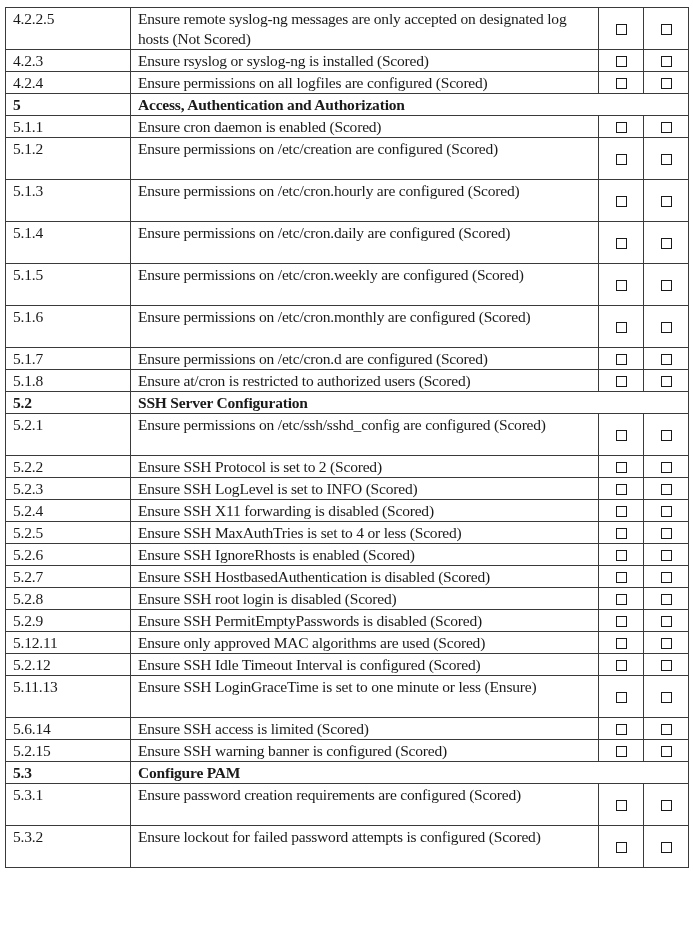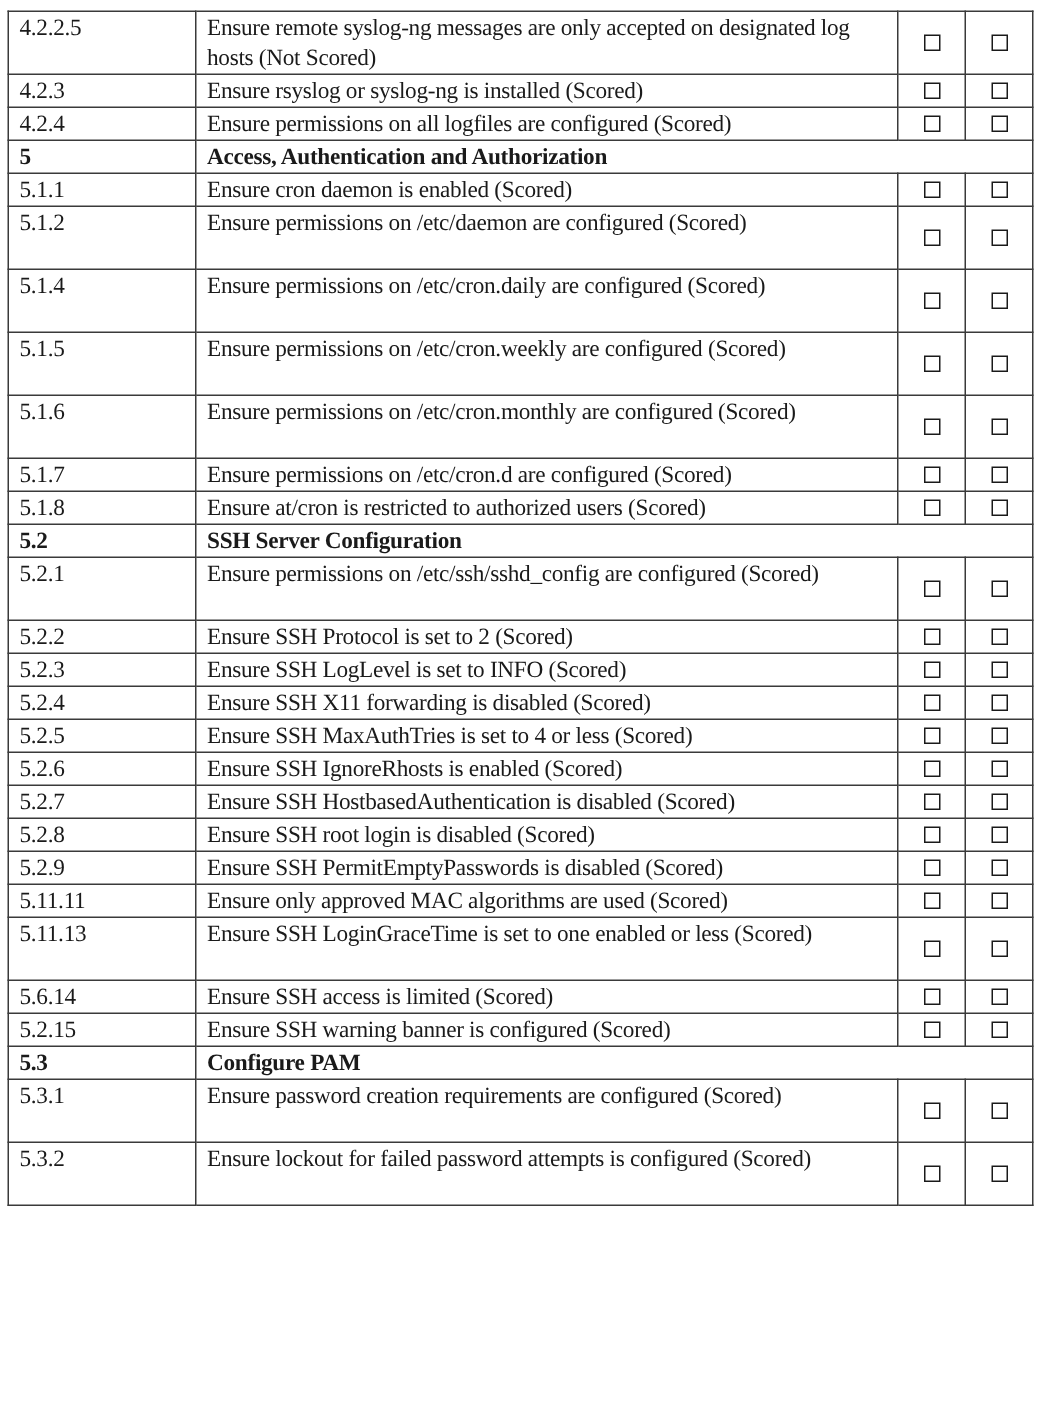--- a/index.html
+++ b/index.html
@@ -82,21 +82,27 @@
         <td colspan="3">Access, Authentication and Authorization</td>
       </tr>
       <tr class="single">
         <td class="col-num">5.1.1</td>
         <td class="col-text">Ensure cron daemon is enabled (Scored)</td>
         <td class="col-box"><span class="cb" role="checkbox" aria-checked="false"></span></td>
         <td class="col-box"><span class="cb" role="checkbox" aria-checked="false"></span></td>
       </tr>
       <tr class="double">
         <td class="col-num">5.1.2</td>
-        <td class="col-text">Ensure permissions on /etc/daemon are configured (Scored)</td>
+        <td class="col-text">Ensure permissions on /etc/creation are configured (Scored)</td>
+        <td class="col-box"><span class="cb" role="checkbox" aria-checked="false"></span></td>
+        <td class="col-box"><span class="cb" role="checkbox" aria-checked="false"></span></td>
+      </tr>
+      <tr class="double">
+        <td class="col-num">5.1.3</td>
+        <td class="col-text">Ensure permissions on /etc/cron.hourly are configured (Scored)</td>
         <td class="col-box"><span class="cb" role="checkbox" aria-checked="false"></span></td>
         <td class="col-box"><span class="cb" role="checkbox" aria-checked="false"></span></td>
       </tr>
       <tr class="double">
         <td class="col-num">5.1.4</td>
         <td class="col-text">Ensure permissions on /etc/cron.daily are configured (Scored)</td>
         <td class="col-box"><span class="cb" role="checkbox" aria-checked="false"></span></td>
         <td class="col-box"><span class="cb" role="checkbox" aria-checked="false"></span></td>
       </tr>
       <tr class="double">
@@ -175,28 +181,34 @@
         <td class="col-box"><span class="cb" role="checkbox" aria-checked="false"></span></td>
         <td class="col-box"><span class="cb" role="checkbox" aria-checked="false"></span></td>
       </tr>
       <tr class="single">
         <td class="col-num">5.2.9</td>
         <td class="col-text">Ensure SSH PermitEmptyPasswords is disabled (Scored)</td>
         <td class="col-box"><span class="cb" role="checkbox" aria-checked="false"></span></td>
         <td class="col-box"><span class="cb" role="checkbox" aria-checked="false"></span></td>
       </tr>
       <tr class="single">
-        <td class="col-num">5.11.11</td>
+        <td class="col-num">5.12.11</td>
         <td class="col-text">Ensure only approved MAC algorithms are used (Scored)</td>
         <td class="col-box"><span class="cb" role="checkbox" aria-checked="false"></span></td>
         <td class="col-box"><span class="cb" role="checkbox" aria-checked="false"></span></td>
       </tr>
+      <tr class="single">
+        <td class="col-num">5.2.12</td>
+        <td class="col-text">Ensure SSH Idle Timeout Interval is configured (Scored)</td>
+        <td class="col-box"><span class="cb" role="checkbox" aria-checked="false"></span></td>
+        <td class="col-box"><span class="cb" role="checkbox" aria-checked="false"></span></td>
+      </tr>
       <tr class="double">
         <td class="col-num">5.11.13</td>
-        <td class="col-text">Ensure SSH LoginGraceTime is set to one enabled or less (Scored)</td>
+        <td class="col-text">Ensure SSH LoginGraceTime is set to one minute or less (Ensure)</td>
         <td class="col-box"><span class="cb" role="checkbox" aria-checked="false"></span></td>
         <td class="col-box"><span class="cb" role="checkbox" aria-checked="false"></span></td>
       </tr>
       <tr class="single">
         <td class="col-num">5.6.14</td>
         <td class="col-text">Ensure SSH access is limited (Scored)</td>
         <td class="col-box"><span class="cb" role="checkbox" aria-checked="false"></span></td>
         <td class="col-box"><span class="cb" role="checkbox" aria-checked="false"></span></td>
       </tr>
       <tr class="single">

